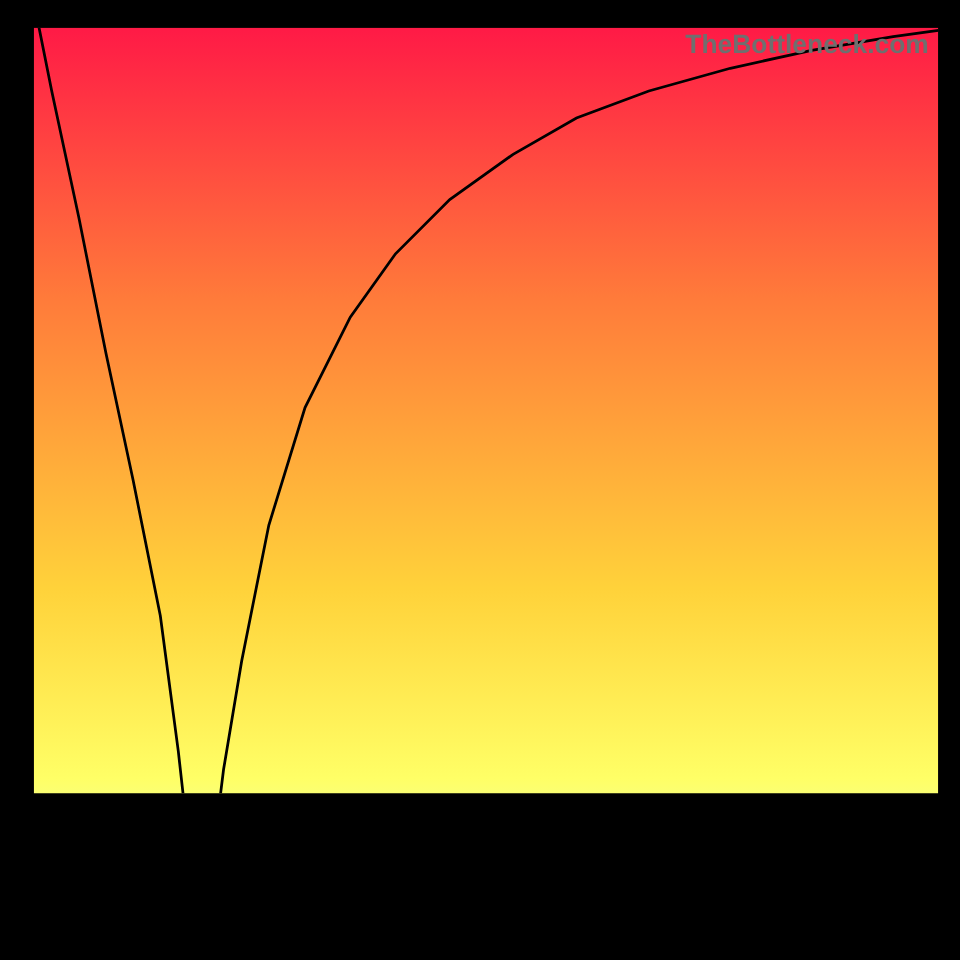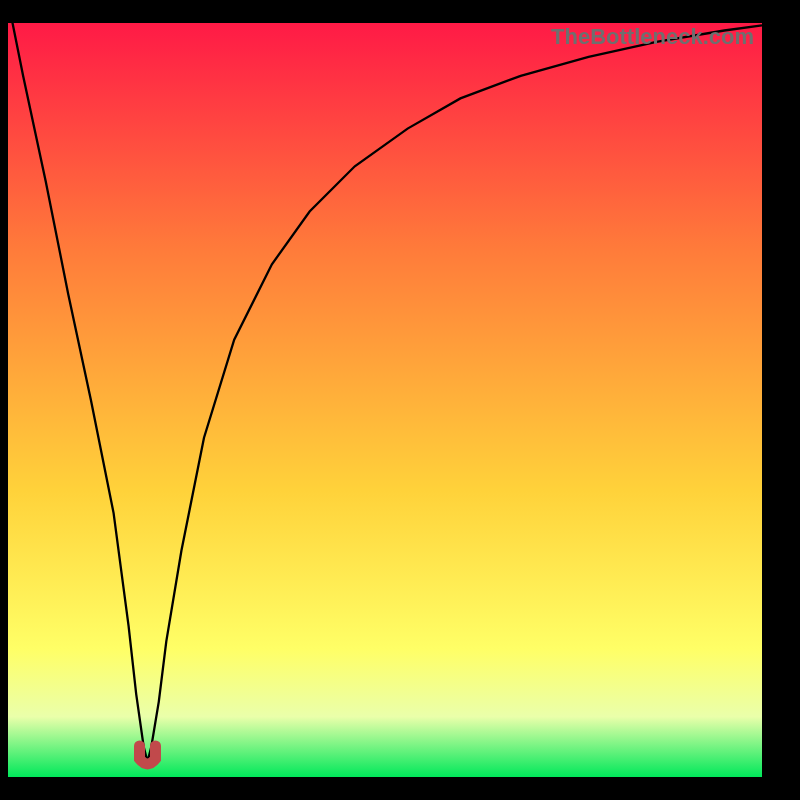--- a/index.html
+++ b/index.html
@@ -10,24 +10,24 @@
     overflow: hidden;
   }
   .outer {
     width: 800px;
     height: 800px;
     background: #000000;
     position: relative;
   }
   .plot-area {
     position: absolute;
-    left: 8px;
+    left: 28px;
     top: 23px;
     width: 754px;
-    height: 754px;
+    height: 638px;
     overflow: hidden;
     text-align: right;
   }
   .watermark {
     position: absolute;
     top: 1px;
     right: 8px;
     font-family: Arial, Helvetica, sans-serif;
     font-size: 22px;
     font-weight: bold;

